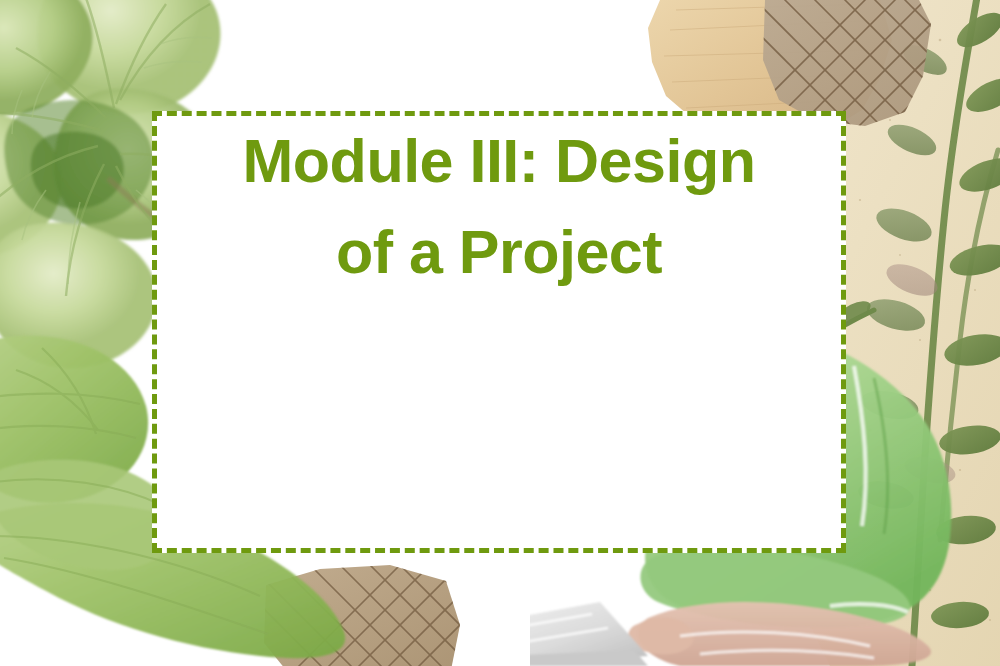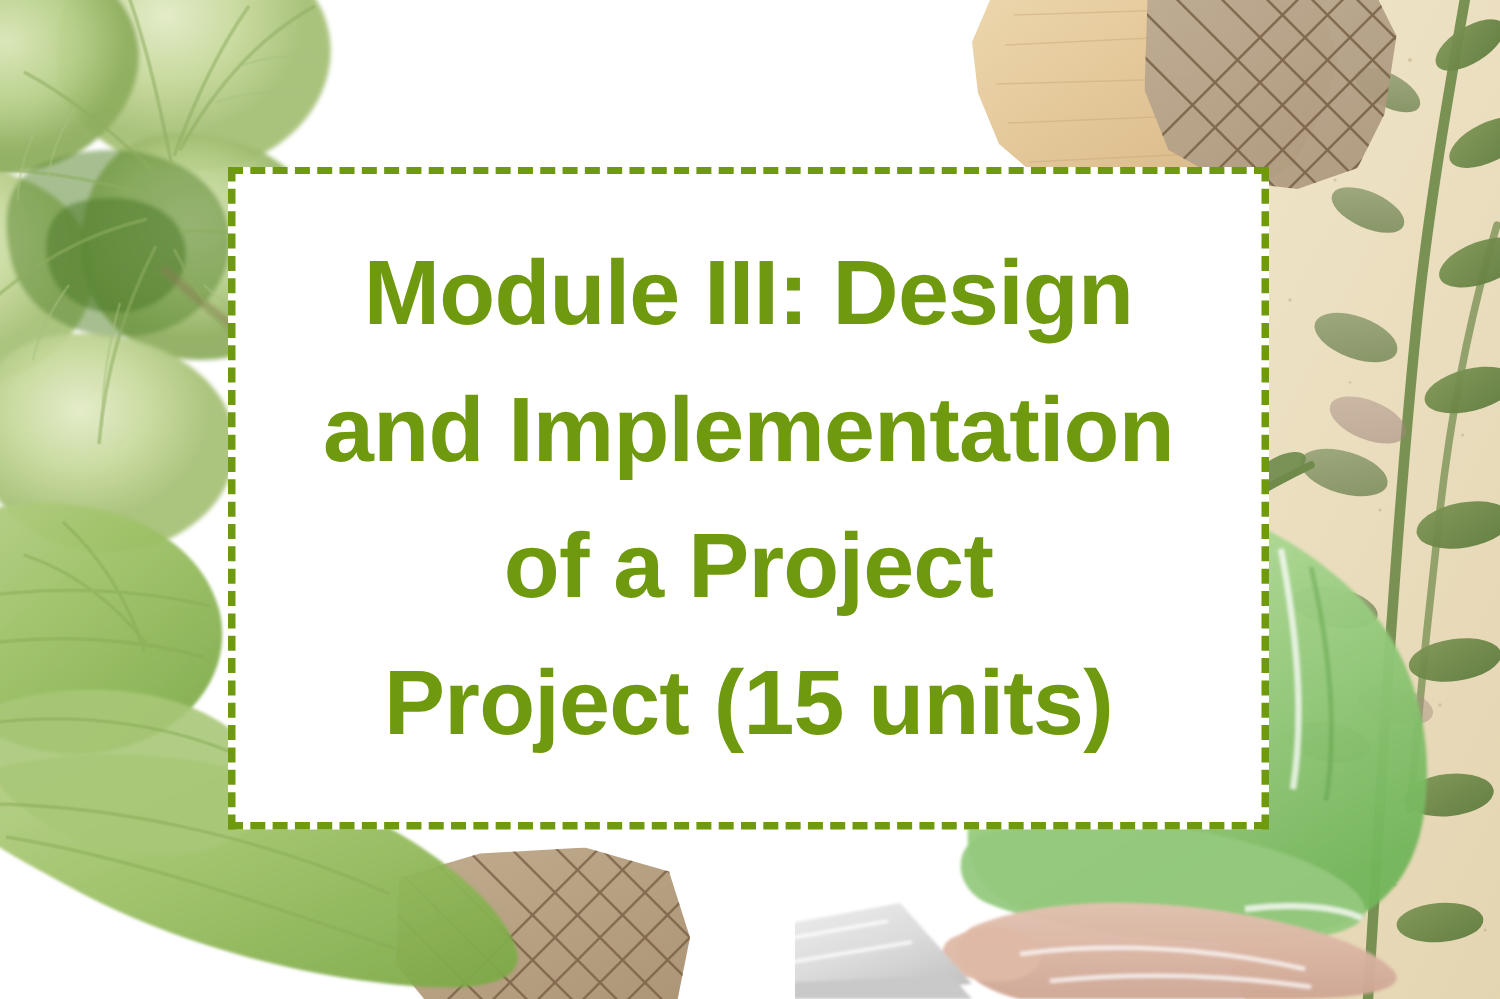--- a/index.html
+++ b/index.html
@@ -48,21 +48,21 @@
     left: 152px;
     top: 111px;
     width: 694px;
     height: 442px;
     box-sizing: border-box;
     background: #ffffff;
     border: 5px dashed #6f9a0f;
     display: flex;
     flex-direction: column;
     align-items: center;
-    justify-content: center;
+    justify-content: flex-start;
   }
   #title-text {
     text-align: center;
     color: #6f9a0f;
     font-weight: 700;
     font-size: 61px;
     line-height: 91px;
     letter-spacing: -0.5px;
     white-space: nowrap;
   }
@@ -420,19 +420,17 @@
   <svg class="art" style="right:118px; top:300px; width:140px; height:90px;" viewBox="0 0 140 90">
     <path d="M12 84 C46 60 82 34 132 10" stroke="#6f8a4a" stroke-width="5" fill="none" stroke-linecap="round"></path>
     <ellipse cx="44" cy="52" rx="20" ry="9" transform="rotate(-34 44 52)" fill="#6f8a4a" opacity=".9"></ellipse>
     <ellipse cx="82" cy="30" rx="21" ry="9" transform="rotate(-30 82 30)" fill="#7d9458" opacity=".9"></ellipse>
     <ellipse cx="112" cy="12" rx="18" ry="8" transform="rotate(-26 112 12)" fill="#6f8a4a" opacity=".9"></ellipse>
   </svg>
 
   <div id="title-card">
     <div id="title-text">
       <span class="tline">Module III: Design</span>
-      <span class="tline">and Implementation</span>
       <span class="tline">of a Project</span>
-      <span class="tline">Project  (15 units)</span>
     </div>
   </div>
 
 </div>
 
 </body></html>

